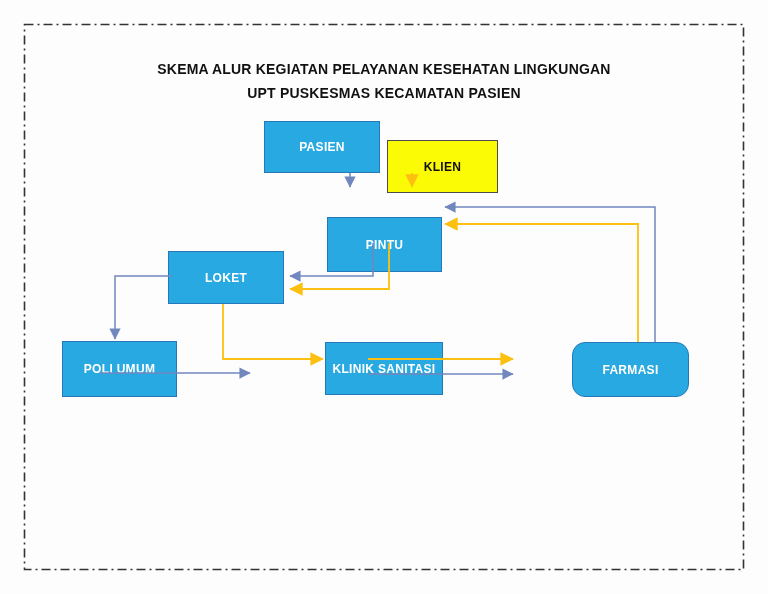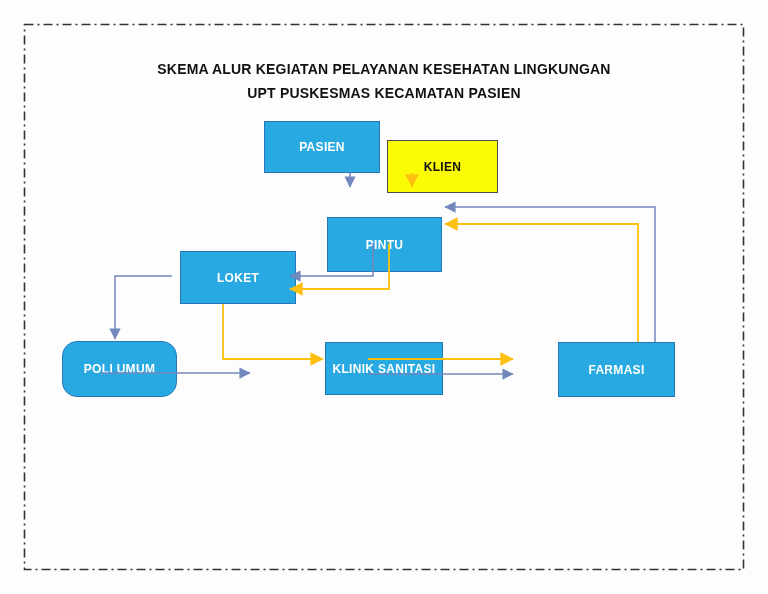--- a/index.html
+++ b/index.html
@@ -46,24 +46,24 @@
   }
   .node.klien {
     background: var(--klien-fill, #fbfb05);
     border-color: var(--klien-border, #4d4d4d);
     color: var(--klien-text, #111111);
     margin-top: 20px;
   }
   #pasien  { left: 264px; top: 121px; width: 116px; height: 52px; }
   #klien   { left: 387px; top: 120px; width: 111px; height: 53px; }
   #pintu   { left: 327px; top: 189px; width: 115px; height: 55px; margin-top: 28px; }
-  #loket   { left: 180px; top: 251px; width: 116px; height: 53px; }
-  #poli    { left:  62px; top: 341px; width: 115px; height: 56px; border-radius: 15px; }
+  #loket   { left: 168px; top: 251px; width: 116px; height: 53px; }
+  #poli    { left:  62px; top: 341px; width: 115px; height: 56px; }
   #klinik  { left: 325px; top: 342px; width: 118px; height: 53px; }
-  #farmasi { left: 558px; top: 342px; width: 117px; height: 55px; }
+  #farmasi { left: 572px; top: 342px; width: 117px; height: 55px; border-radius: 13px; }
 
   #connector-layer {
     position: absolute;
     left: 0; top: 0;
     width: 768px;
     height: 594px;
     z-index: 2;
     pointer-events: none;
   }
   .stroke-blue   { stroke: var(--arrow-blue, #7287be); stroke-width: 1.5; fill: none; }

